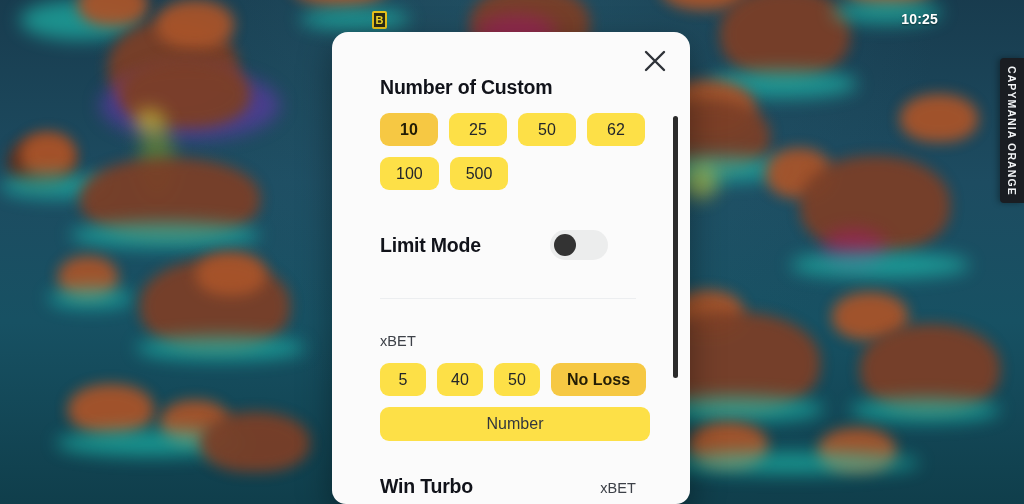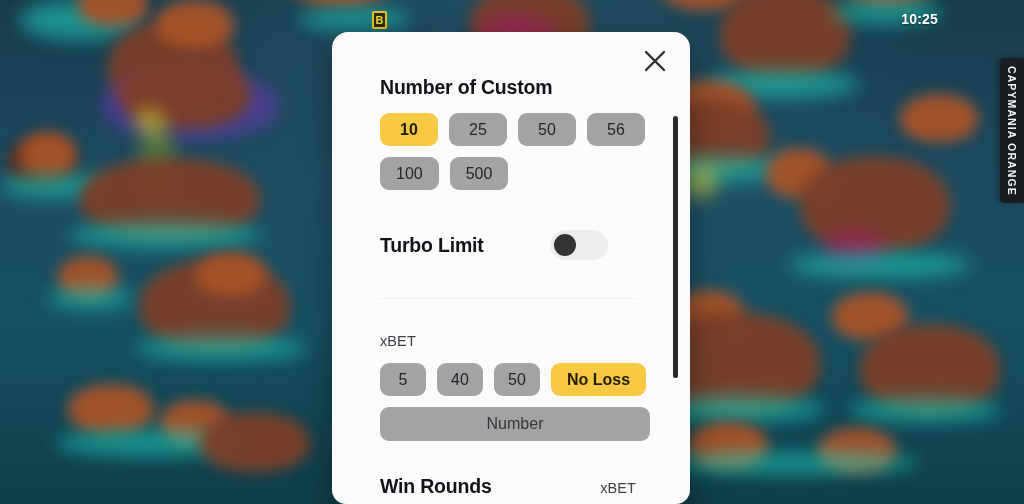--- a/index.html
+++ b/index.html
@@ -158,21 +158,21 @@
     flex-wrap: wrap;
     gap: 11px;
     margin-top: 14px;
   }
   .chip {
     height: 33px;
     min-width: 58px;
     padding: 0 16px;
     border: none;
     border-radius: 9px;
-    background: #a3a3a3;
+    background: #fde047;
     color: #23262b;
     font-family: "Liberation Sans", sans-serif;
     font-size: 16px;
     font-weight: 500;
     display: flex;
     align-items: center;
     justify-content: center;
     cursor: pointer;
   }
   .chip.sel {
@@ -322,28 +322,28 @@
     <div id="scroll-area">
 
       <div>
         <div class="section-head">
           <div class="section-title">Number of Custom</div>
         </div>
         <div class="chip-row">
           <button class="chip sel">10</button>
           <button class="chip">25</button>
           <button class="chip">50</button>
-          <button class="chip">56</button>
+          <button class="chip">62</button>
           <button class="chip">100</button>
           <button class="chip">500</button>
         </div>
       </div>
 
       <div class="toggle-row">
-        <div class="section-title">Turbo Limit</div>
+        <div class="section-title">Limit Mode</div>
         <div class="switch">
           <div class="knob"></div>
         </div>
       </div>
 
       <div class="divider"></div>
 
       <div class="block">
         <div class="section-head">
           <div class="section-unit">xBET</div>
@@ -352,21 +352,21 @@
           <button class="chip narrow">5</button>
           <button class="chip narrow">40</button>
           <button class="chip narrow">50</button>
           <button class="chip sel">No Loss</button>
         </div>
         <button class="chip wide">Number</button>
       </div>
 
       <div class="block">
         <div class="section-head">
-          <div class="section-title">Win Rounds</div>
+          <div class="section-title">Win Turbo</div>
           <div class="section-unit">xBET</div>
         </div>
       </div>
 
     </div>
 
     <div id="sb-track">
       <div id="sb-thumb"></div>
     </div>
 

